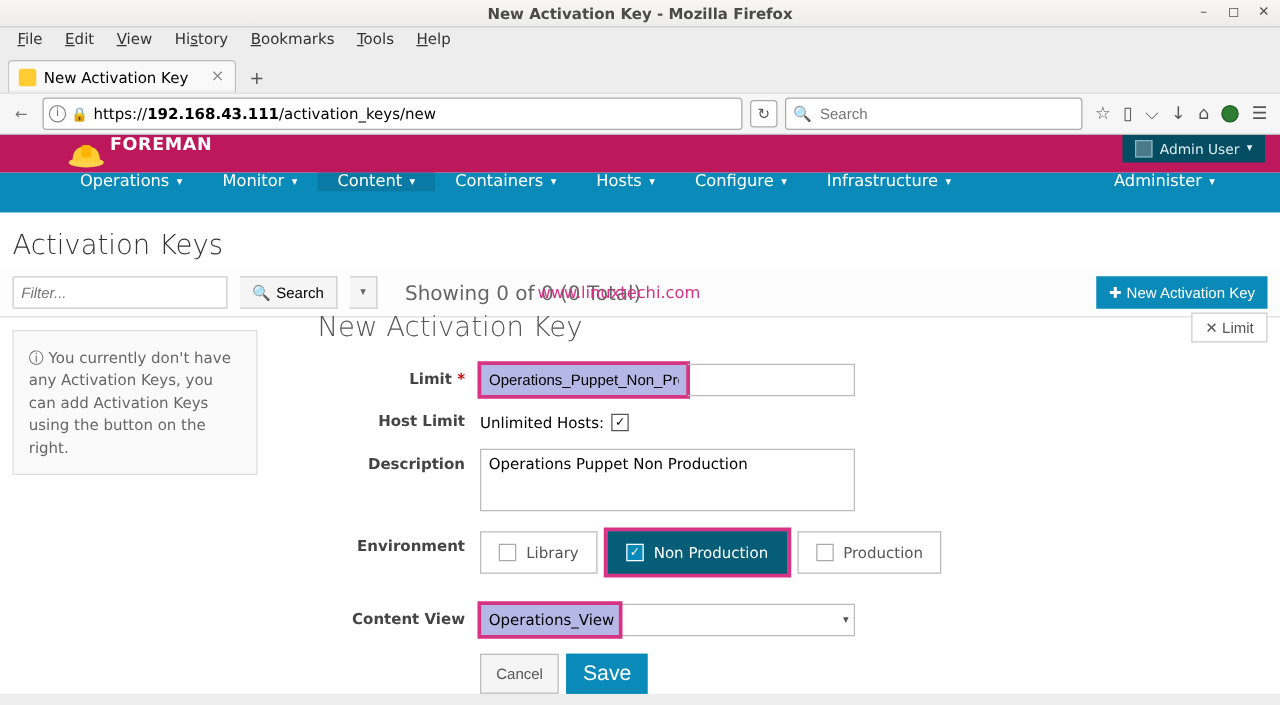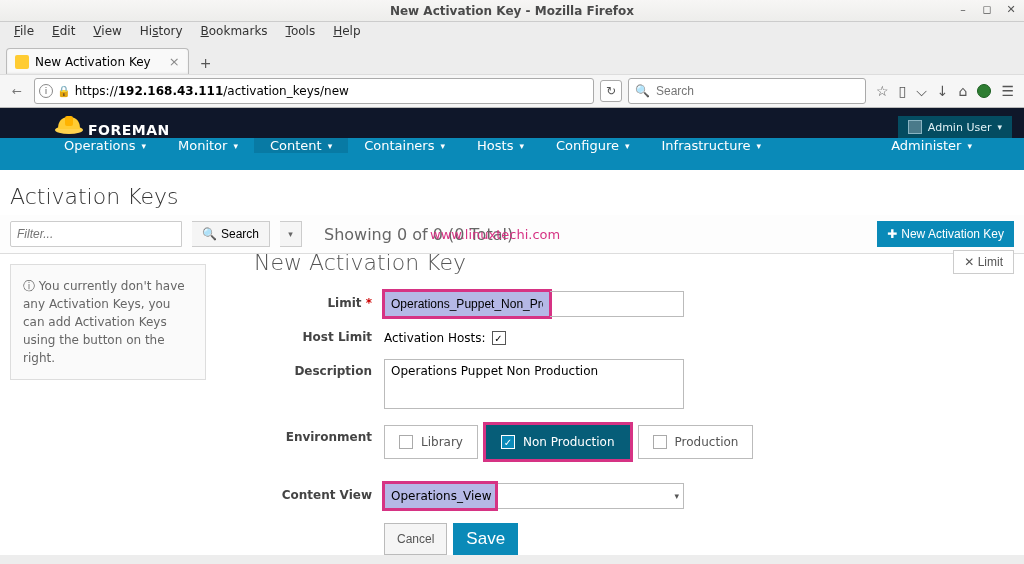--- a/index.html
+++ b/index.html
@@ -35,21 +35,21 @@
 .searchbox-wrap { flex:1; height:26px; border:1px solid #aaa; border-radius:3px; background:#fff; display:flex; align-items:center; padding:0 6px; gap:6px; }
 .searchbox-wrap .mag { color:#888; }
 .searchbox { border:none; outline:none; flex:1; font-size:12px; }
 .toolbar-icons { display:flex; gap:10px; align-items:center; padding:0 4px; }
 .toolbar-icons span { color:#555; font-size:14px; }
 .hamburger { font-size:15px; }
 .profile-dot { width:14px; height:14px; border-radius:50%; background:#2e7d32; border:1px solid #1b5e20; }
 
 
 .app { background:#fff; }
-.fm-header { background:#0f172a; height:30px; display:flex; align-items:flex-end; padding:0 12px 0 48px; color:#fff; position:relative; }
+.fm-header { background:#be185d; height:30px; display:flex; align-items:flex-start; padding:0 12px 0 48px; color:#fff; position:relative; }
 .helmet { width:30px; height:22px; position:absolute; left:54px; top:5px; }
 .helmet svg { width:30px; height:22px; }
 .brand { font-weight:bold; font-size:14px; letter-spacing:0.5px; margin-left:40px; }
 .user-drop { margin-left:auto; background:#044c61; padding:4px 10px; display:flex; align-items:center; gap:6px; color:#e0f0f5; font-size:11px; }
 .user-icon { width:14px; height:14px; background:#4a7a8a; border:1px solid #89b4c2; display:inline-block; }
 .caret { font-size:9px; }
 
 
 .fm-nav { background:#0a8ab8; height:32px; display:flex; align-items:flex-start; padding:0 0 0 48px; color:#fff; }
 .fm-nav-item { padding:0 16px; display:flex; align-items:center; gap:6px; font-size:13px; }
@@ -233,21 +233,21 @@
         <div class="form-label"><span>Limit</span> <span class="req">*</span></div>
         <div style="display:flex;">
           <input class="text-input name-input-hl" value="Operations_Puppet_Non_Prod" style="">
           <span style="display:inline-block; width:134px; height:26px; border:1px solid #bbb; border-left:none;"></span>
         </div>
       </div>
 
       <div class="form-row">
         <div class="form-label">Host Limit</div>
         <div class="hostlimit-wrap">
-          <span>Activation Hosts:</span>
+          <span>Unlimited Hosts:</span>
           <span class="checkbox-box">✓</span>
         </div>
       </div>
 
       <div class="form-row">
         <div class="form-label">Description</div>
         <textarea class="textarea-input" style="">Operations Puppet Non Production</textarea>
       </div>
 
       <div class="form-row" style="margin-top:16px;">

